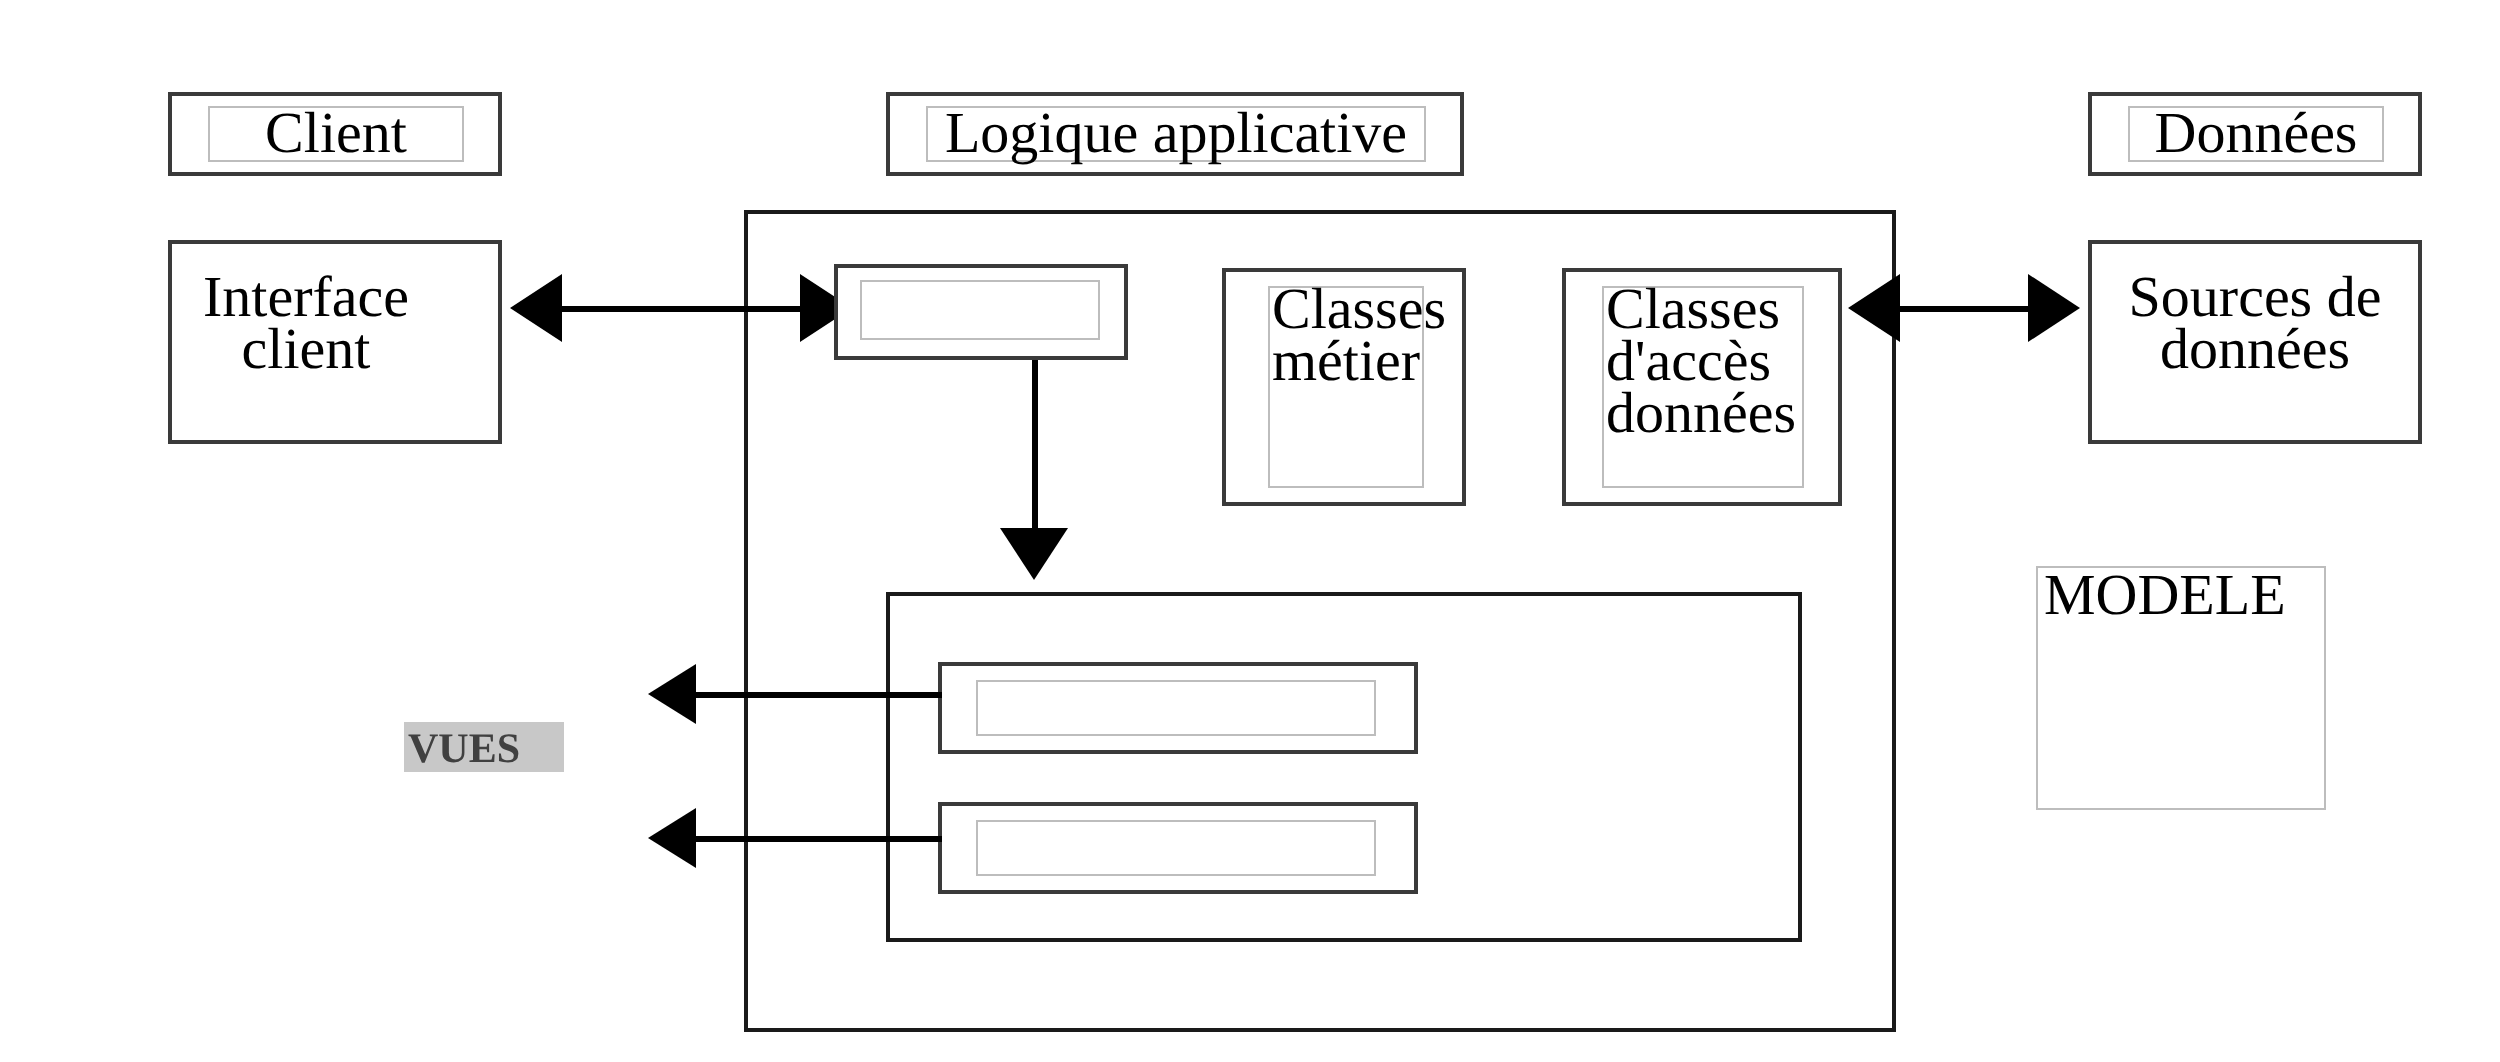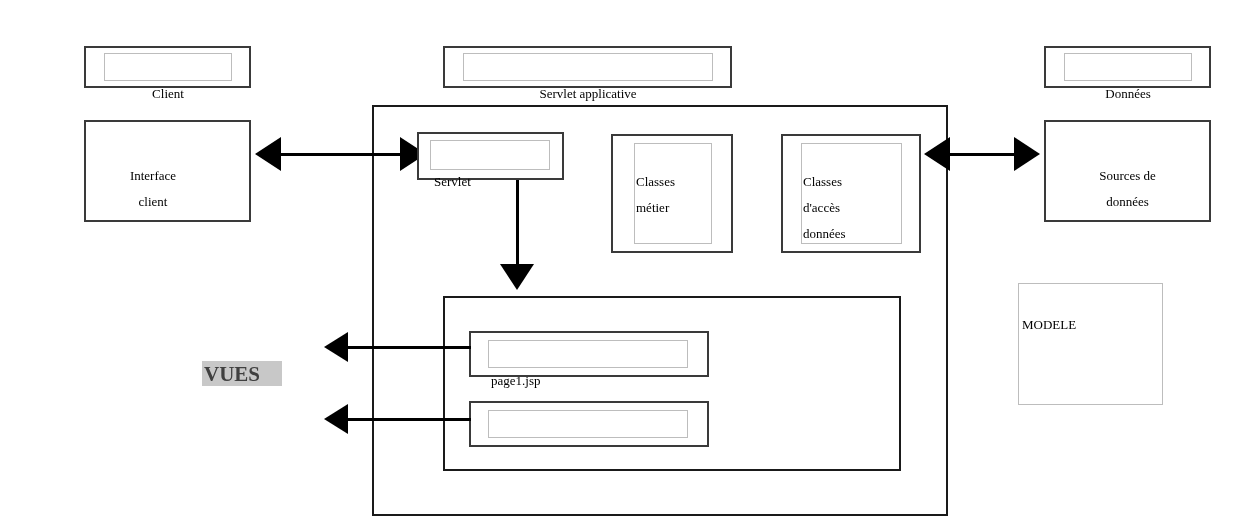--- a/index.html
+++ b/index.html
@@ -39,25 +39,24 @@
   .container {
     position: absolute;
     box-sizing: border-box;
     border: 2px solid #1a1a1a;
     background: transparent;
   }
 
   .lbl {
     position: absolute;
     box-sizing: border-box;
-    font-size: 13px;
+    font-size: 29px;
     line-height: 26px;
     color: #000000;
     white-space: pre;
-    margin-top: 27px;
   }
   .lbl.center {
     text-align: center;
   }
   .lbl.left {
     text-align: left;
   }
 
   
   .hline {
@@ -115,38 +114,37 @@
 <body>
 
 <div id="canvas">
 
   <div class="box" style="left:84px; top:46px; width:167px; height:42px;"></div>
   <div class="lightframe" style="left:104px; top:53px; width:128px; height:28px;"></div>
   <div class="lbl center" style="left:104px; top:54px; width:128px; height:26px;">Client</div>
 
   <div class="box" style="left:443px; top:46px; width:289px; height:42px;"></div>
   <div class="lightframe" style="left:463px; top:53px; width:250px; height:28px;"></div>
-  <div class="lbl center" style="left:463px; top:54px; width:250px; height:26px;">Servlet applicative</div>
+  <div class="lbl center" style="left:463px; top:54px; width:250px; height:26px;">Logique applicative</div>
 
   <div class="box" style="left:1044px; top:46px; width:167px; height:42px;"></div>
   <div class="lightframe" style="left:1064px; top:53px; width:128px; height:28px;"></div>
   <div class="lbl center" style="left:1064px; top:54px; width:128px; height:26px;">Données</div>
 
   <div class="container" style="left:372px; top:105px; width:576px; height:411px;"></div>
 
   <div class="box" style="left:84px; top:120px; width:167px; height:102px;"></div>
   <div class="lbl center" style="left:86px; top:136px; width:134px; height:56px;">Interface<br>client</div>
 
   <div class="hline" style="left:270px; top:153px; width:155px;"></div>
   <div class="arrow-left" style="left:255px; top:137px;"></div>
   <div class="arrow-right" style="left:400px; top:137px;"></div>
 
   <div class="box" style="left:417px; top:132px; width:147px; height:48px;"></div>
   <div class="lightframe" style="left:430px; top:140px; width:120px; height:30px;"></div>
-  <div class="lbl left" style="left:434px; top:142px; width:118px; height:26px;">Servlet</div>
 
   <div class="vline" style="left:516px; top:180px; height:86px;"></div>
   <div class="arrow-down" style="left:500px; top:264px;"></div>
 
   <div class="box" style="left:611px; top:134px; width:122px; height:119px;"></div>
   <div class="lightframe" style="left:634px; top:143px; width:78px; height:101px;"></div>
   <div class="lbl left" style="left:636px; top:142px; width:96px; height:56px;">Classes<br>métier</div>
 
   <div class="box" style="left:781px; top:134px; width:140px; height:119px;"></div>
   <div class="lightframe" style="left:801px; top:143px; width:101px; height:101px;"></div>
@@ -159,21 +157,20 @@
   <div class="box" style="left:1044px; top:120px; width:167px; height:102px;"></div>
   <div class="lbl center" style="left:1046px; top:136px; width:163px; height:56px;text-align:center;">Sources de<br>données</div>
 
   <div class="thinbox" style="left:1018px; top:283px; width:145px; height:122px;"></div>
   <div class="lbl left" style="left:1022px; top:285px; width:140px; height:28px;">MODELE</div>
 
   <div class="container" style="left:443px; top:296px; width:458px; height:175px;"></div>
 
   <div class="box" style="left:469px; top:331px; width:240px; height:46px;"></div>
   <div class="lightframe" style="left:488px; top:340px; width:200px; height:28px;"></div>
-  <div class="lbl left" style="left:491px; top:341px; width:196px; height:26px;">page1.jsp</div>
 
   <div class="hline" style="left:345px; top:346px; width:126px;"></div>
   <div class="arrow-left sm" style="left:324px; top:332px;"></div>
 
   <div class="box" style="left:469px; top:401px; width:240px; height:46px;"></div>
   <div class="lightframe" style="left:488px; top:410px; width:200px; height:28px;"></div>
 
   <div class="hline" style="left:345px; top:418px; width:126px;"></div>
   <div class="arrow-left sm" style="left:324px; top:404px;"></div>
 

